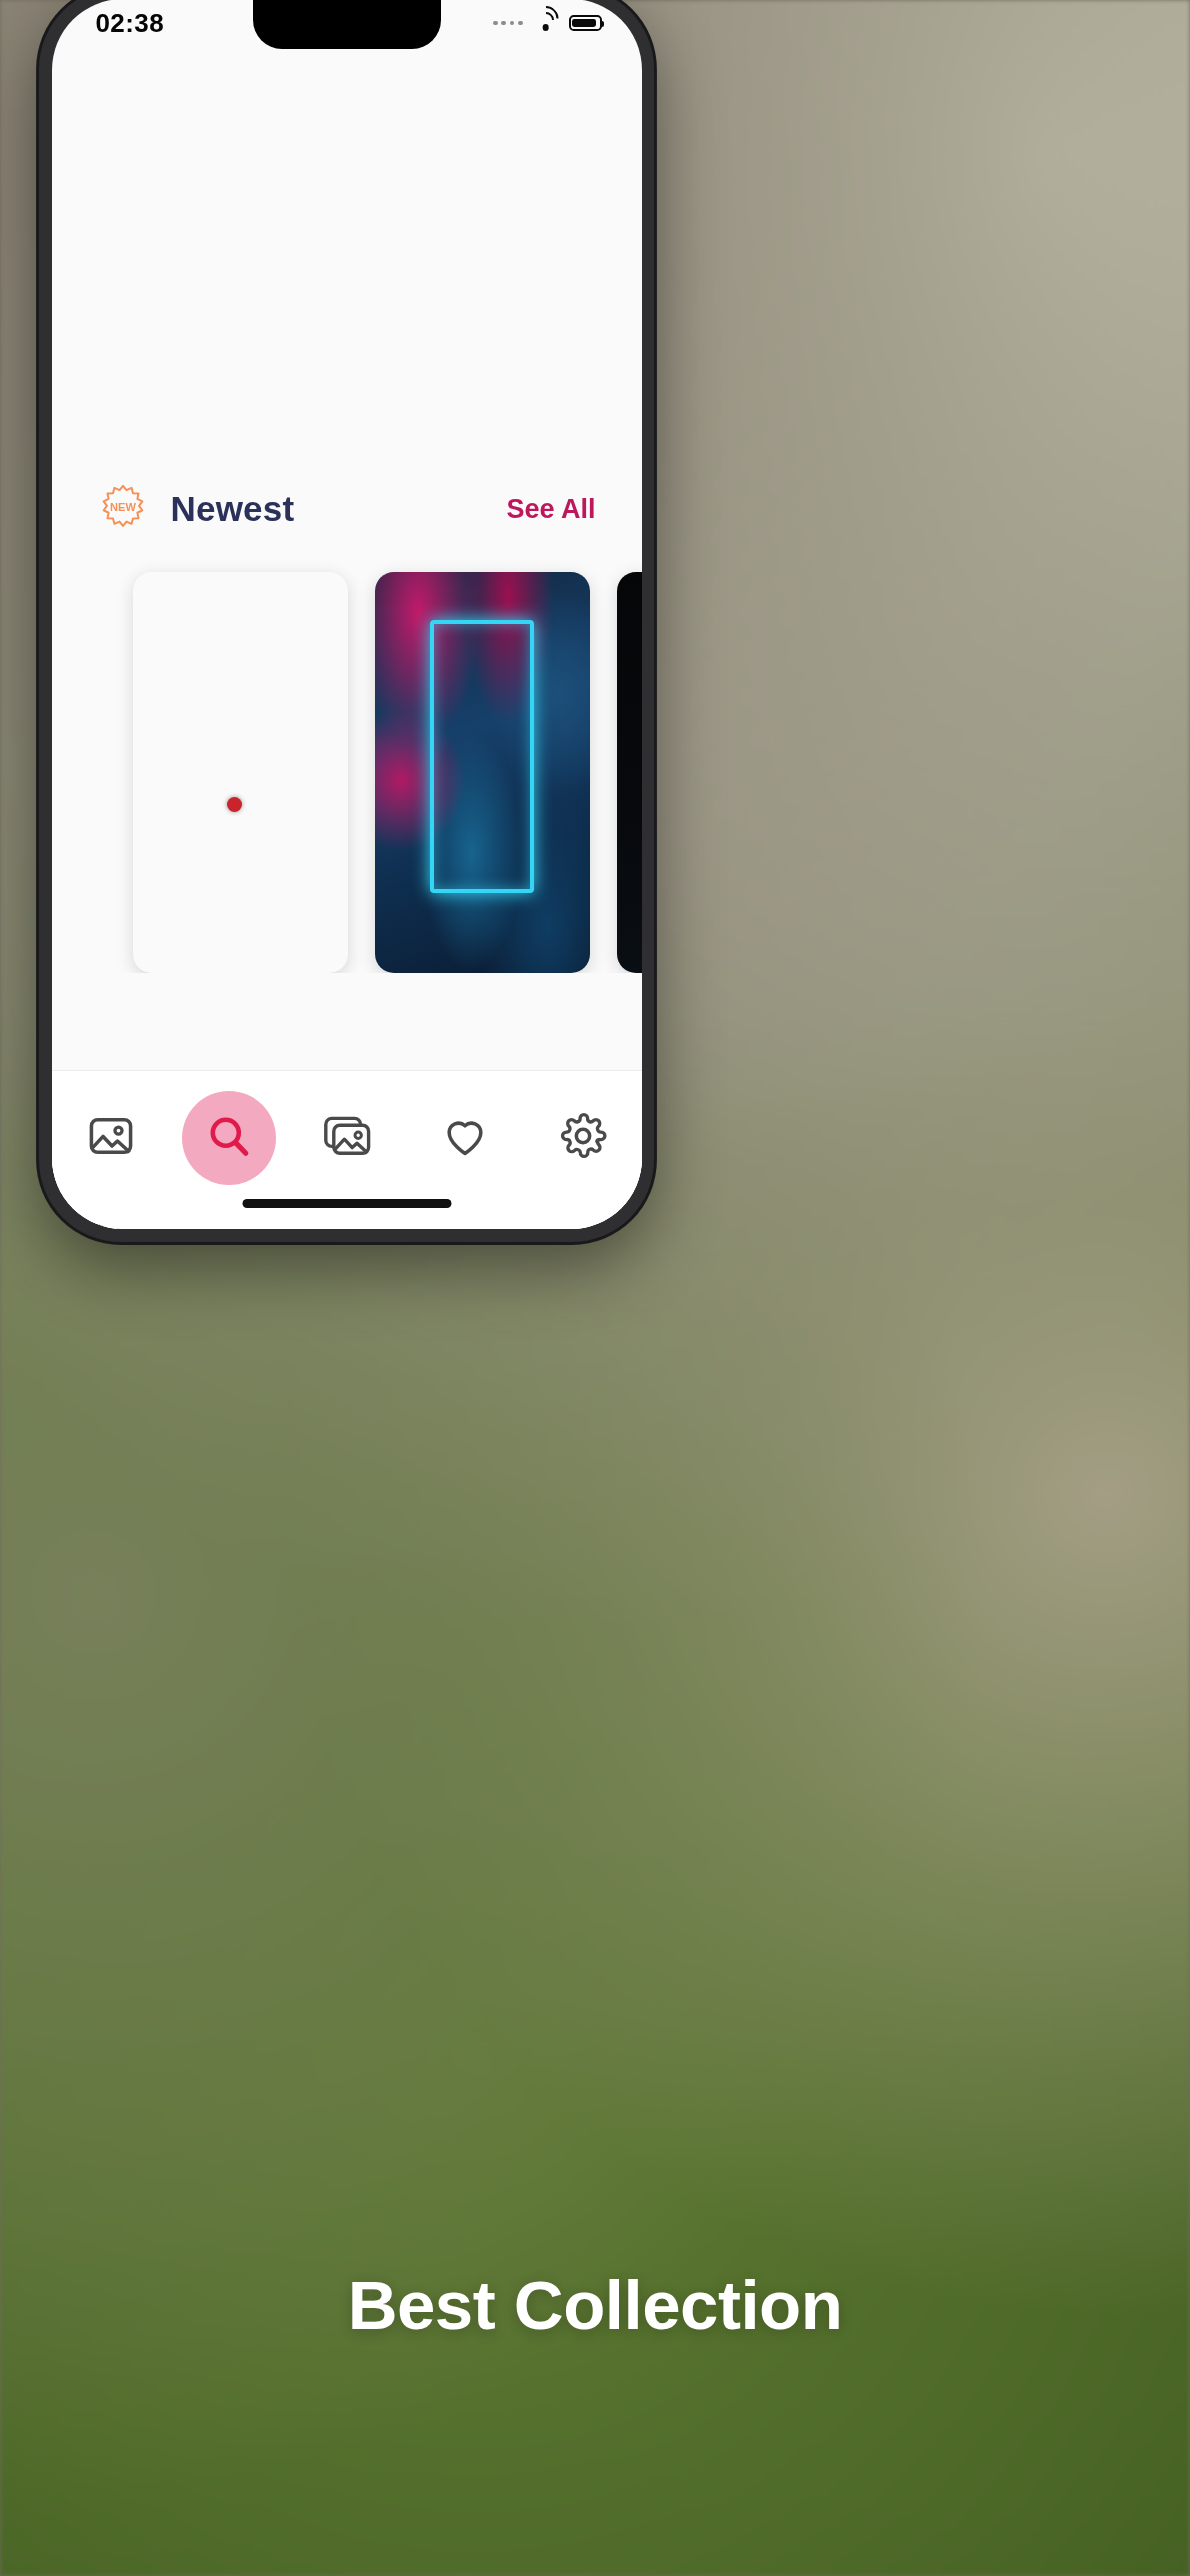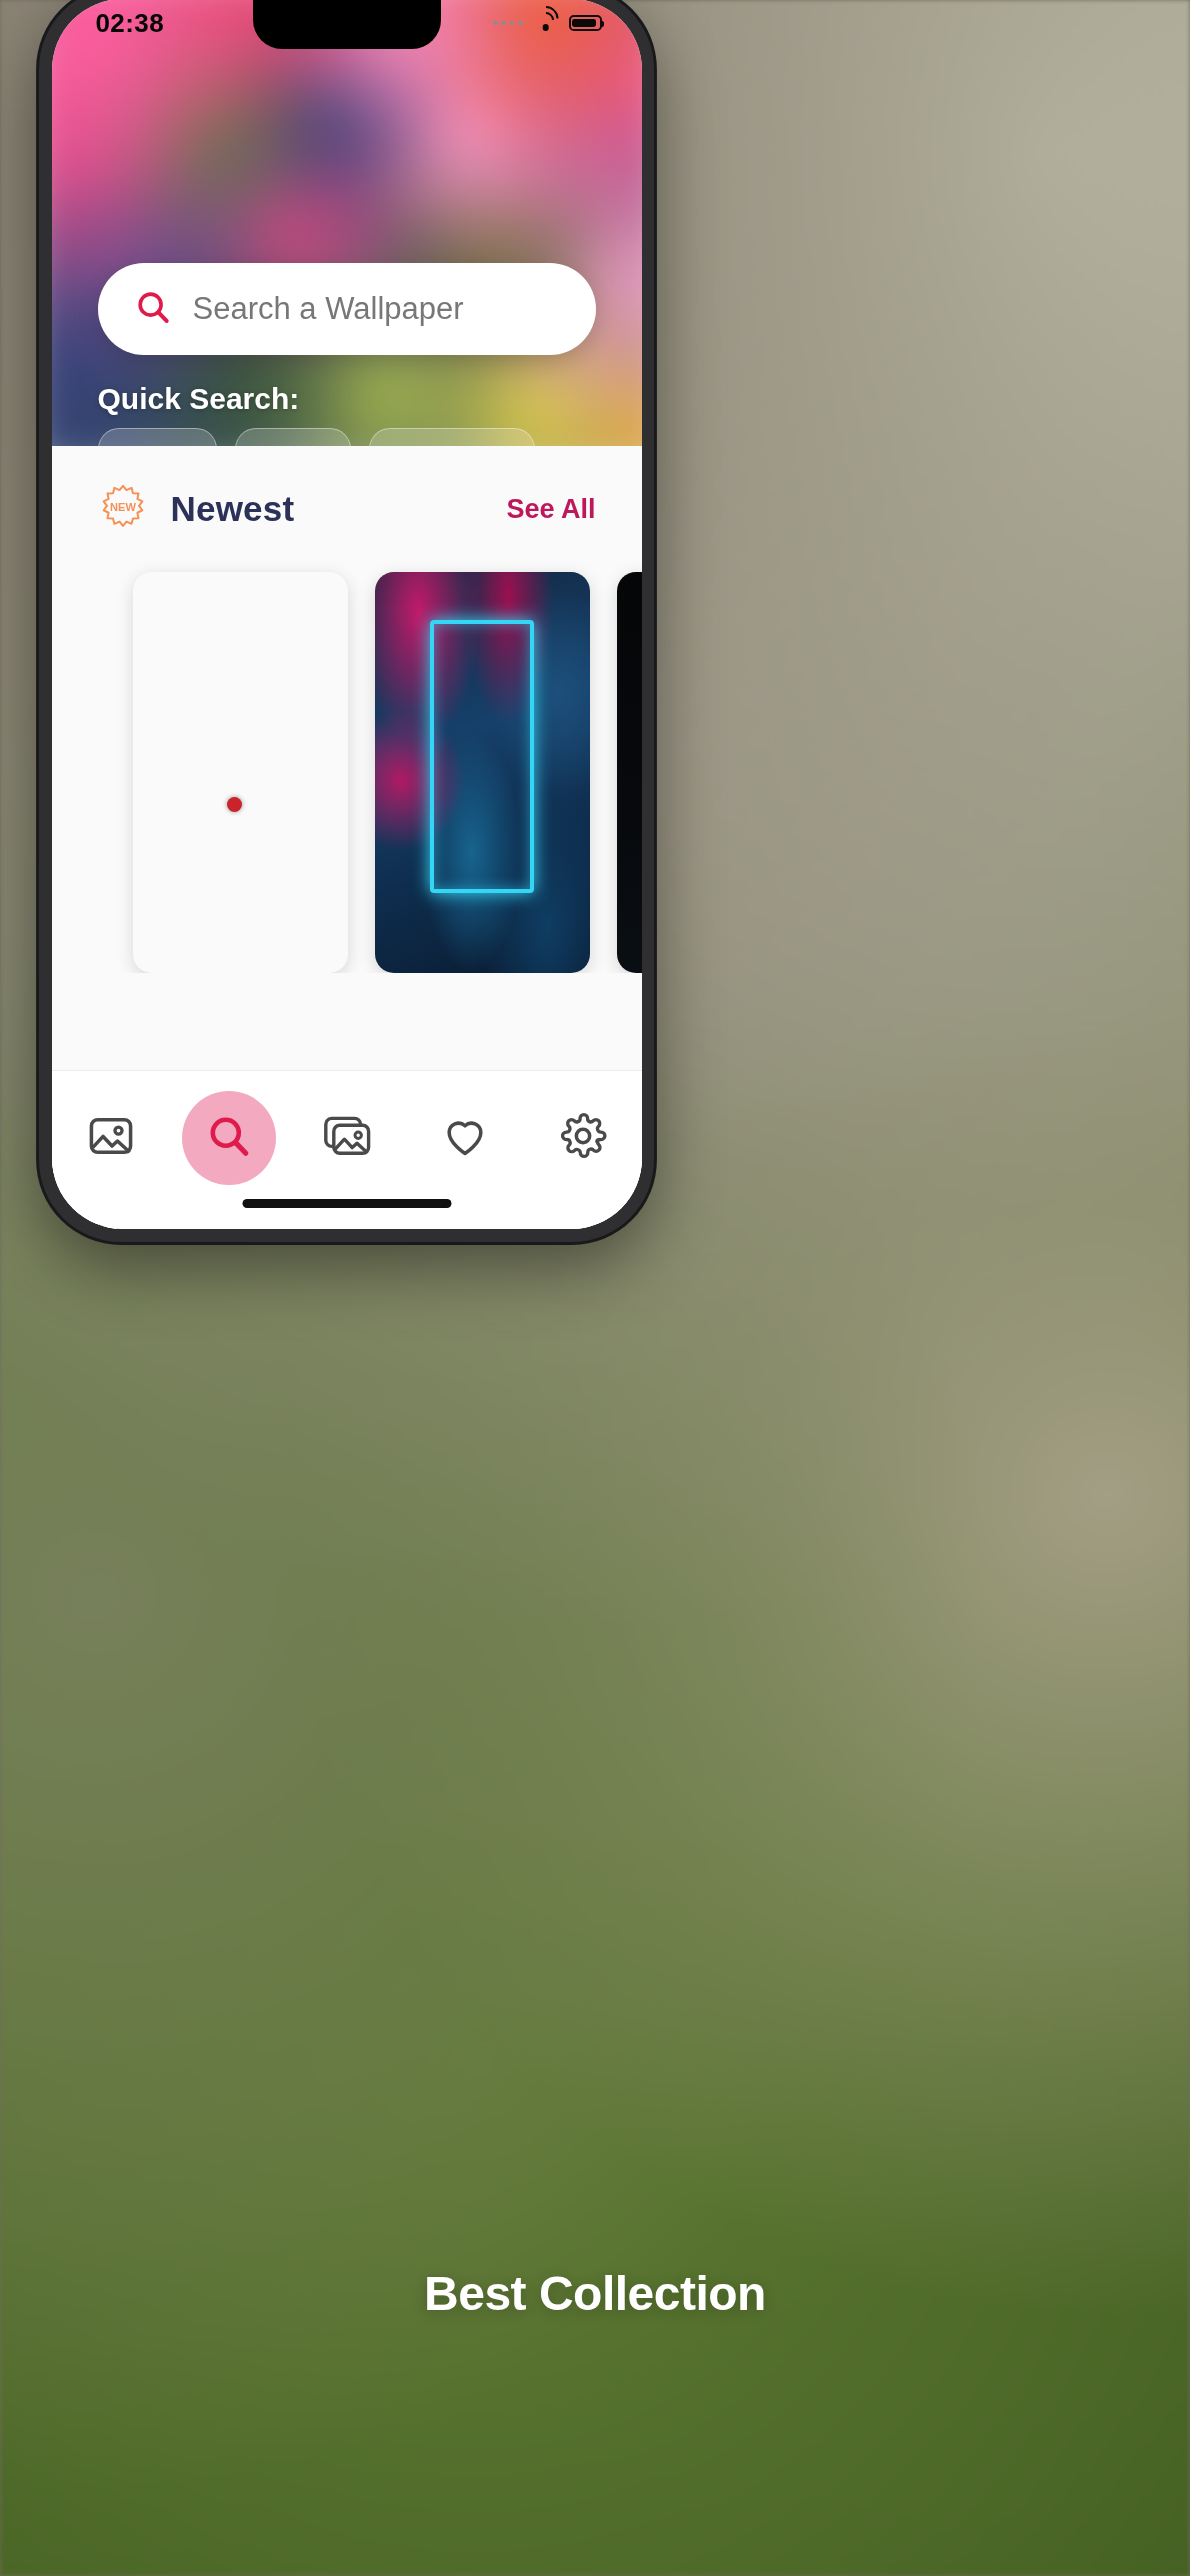--- a/index.html
+++ b/index.html
@@ -213,54 +213,32 @@
   .tab svg{ position:relative; z-index:2; }
   .homebar{
     position:absolute; bottom:21px; left:50%; transform:translateX(-50%);
     width:209px;height:9.6px;border-radius:5.8px;background:#111; z-index:35;
   }
 
   
   #caption{
     position:absolute; left:0; right:0; top:2266px;
     text-align:center;
-    font-size:48px; font-weight:800; color:#fff; letter-spacing:-0.5px;
+    font-size:69px; font-weight:800; color:#fff; letter-spacing:-0.5px;
     text-shadow:0 2.9px 13.4px rgba(0,0,0,.22);
   }
 </style>
 </head>
 <body>
 
 <div id="backdrop"></div>
 
 <div id="phone">
   <div id="screen">
 
-    <div class="hero">
-      <div class="hero-bg"></div>
-
-      <div class="searchbar">
-        <span class="mag">
-          <svg width="38" height="38" viewBox="0 0 24 24" fill="none">
-            <circle cx="10.5" cy="10.5" r="6.6" stroke="#e01b4c" stroke-width="2.3"></circle>
-            <line x1="15.4" y1="15.4" x2="20.6" y2="20.8" stroke="#e01b4c" stroke-width="2.6" stroke-linecap="round"></line>
-          </svg>
-        </span>
-        <span class="ph">Search a Wallpaper</span>
-      </div>
-
-      <div class="qs-label">Quick Search:</div>
-
-      <div class="chips">
-        <span class="chip">Rose</span>
-        <span class="chip">Tulip</span>
-        <span class="chip">Blossom</span>
-
-      </div>
-    </div>
 
     <div class="sheet">
       <div class="sec-head">
         <div class="sec-left">
           <span>
             <svg width="50" height="50" viewBox="0 0 52 52" fill="none">
               <path d="M26 4 l3.6 4.4 5.3-2.3 1.5 5.5 5.7.4-1.1 5.6 5.1 2.6-3.4 4.6 3.4 4.6-5.1 2.6 1.1 5.6-5.7.4-1.5 5.5-5.3-2.3L26 45.6l-3.6-4.4-5.3 2.3-1.5-5.5-5.7-.4 1.1-5.6-5.1-2.6 3.4-4.6-3.4-4.6 5.1-2.6-1.1-5.6 5.7-.4 1.5-5.5 5.3 2.3z" stroke="#f59157" stroke-width="2.1" fill="none" stroke-linejoin="round"></path>
               <text x="26" y="30.5" font-family="Liberation Sans, sans-serif" font-size="11.5" font-weight="700" fill="#f59157" text-anchor="middle">NEW</text>
             </svg>
           </span>

